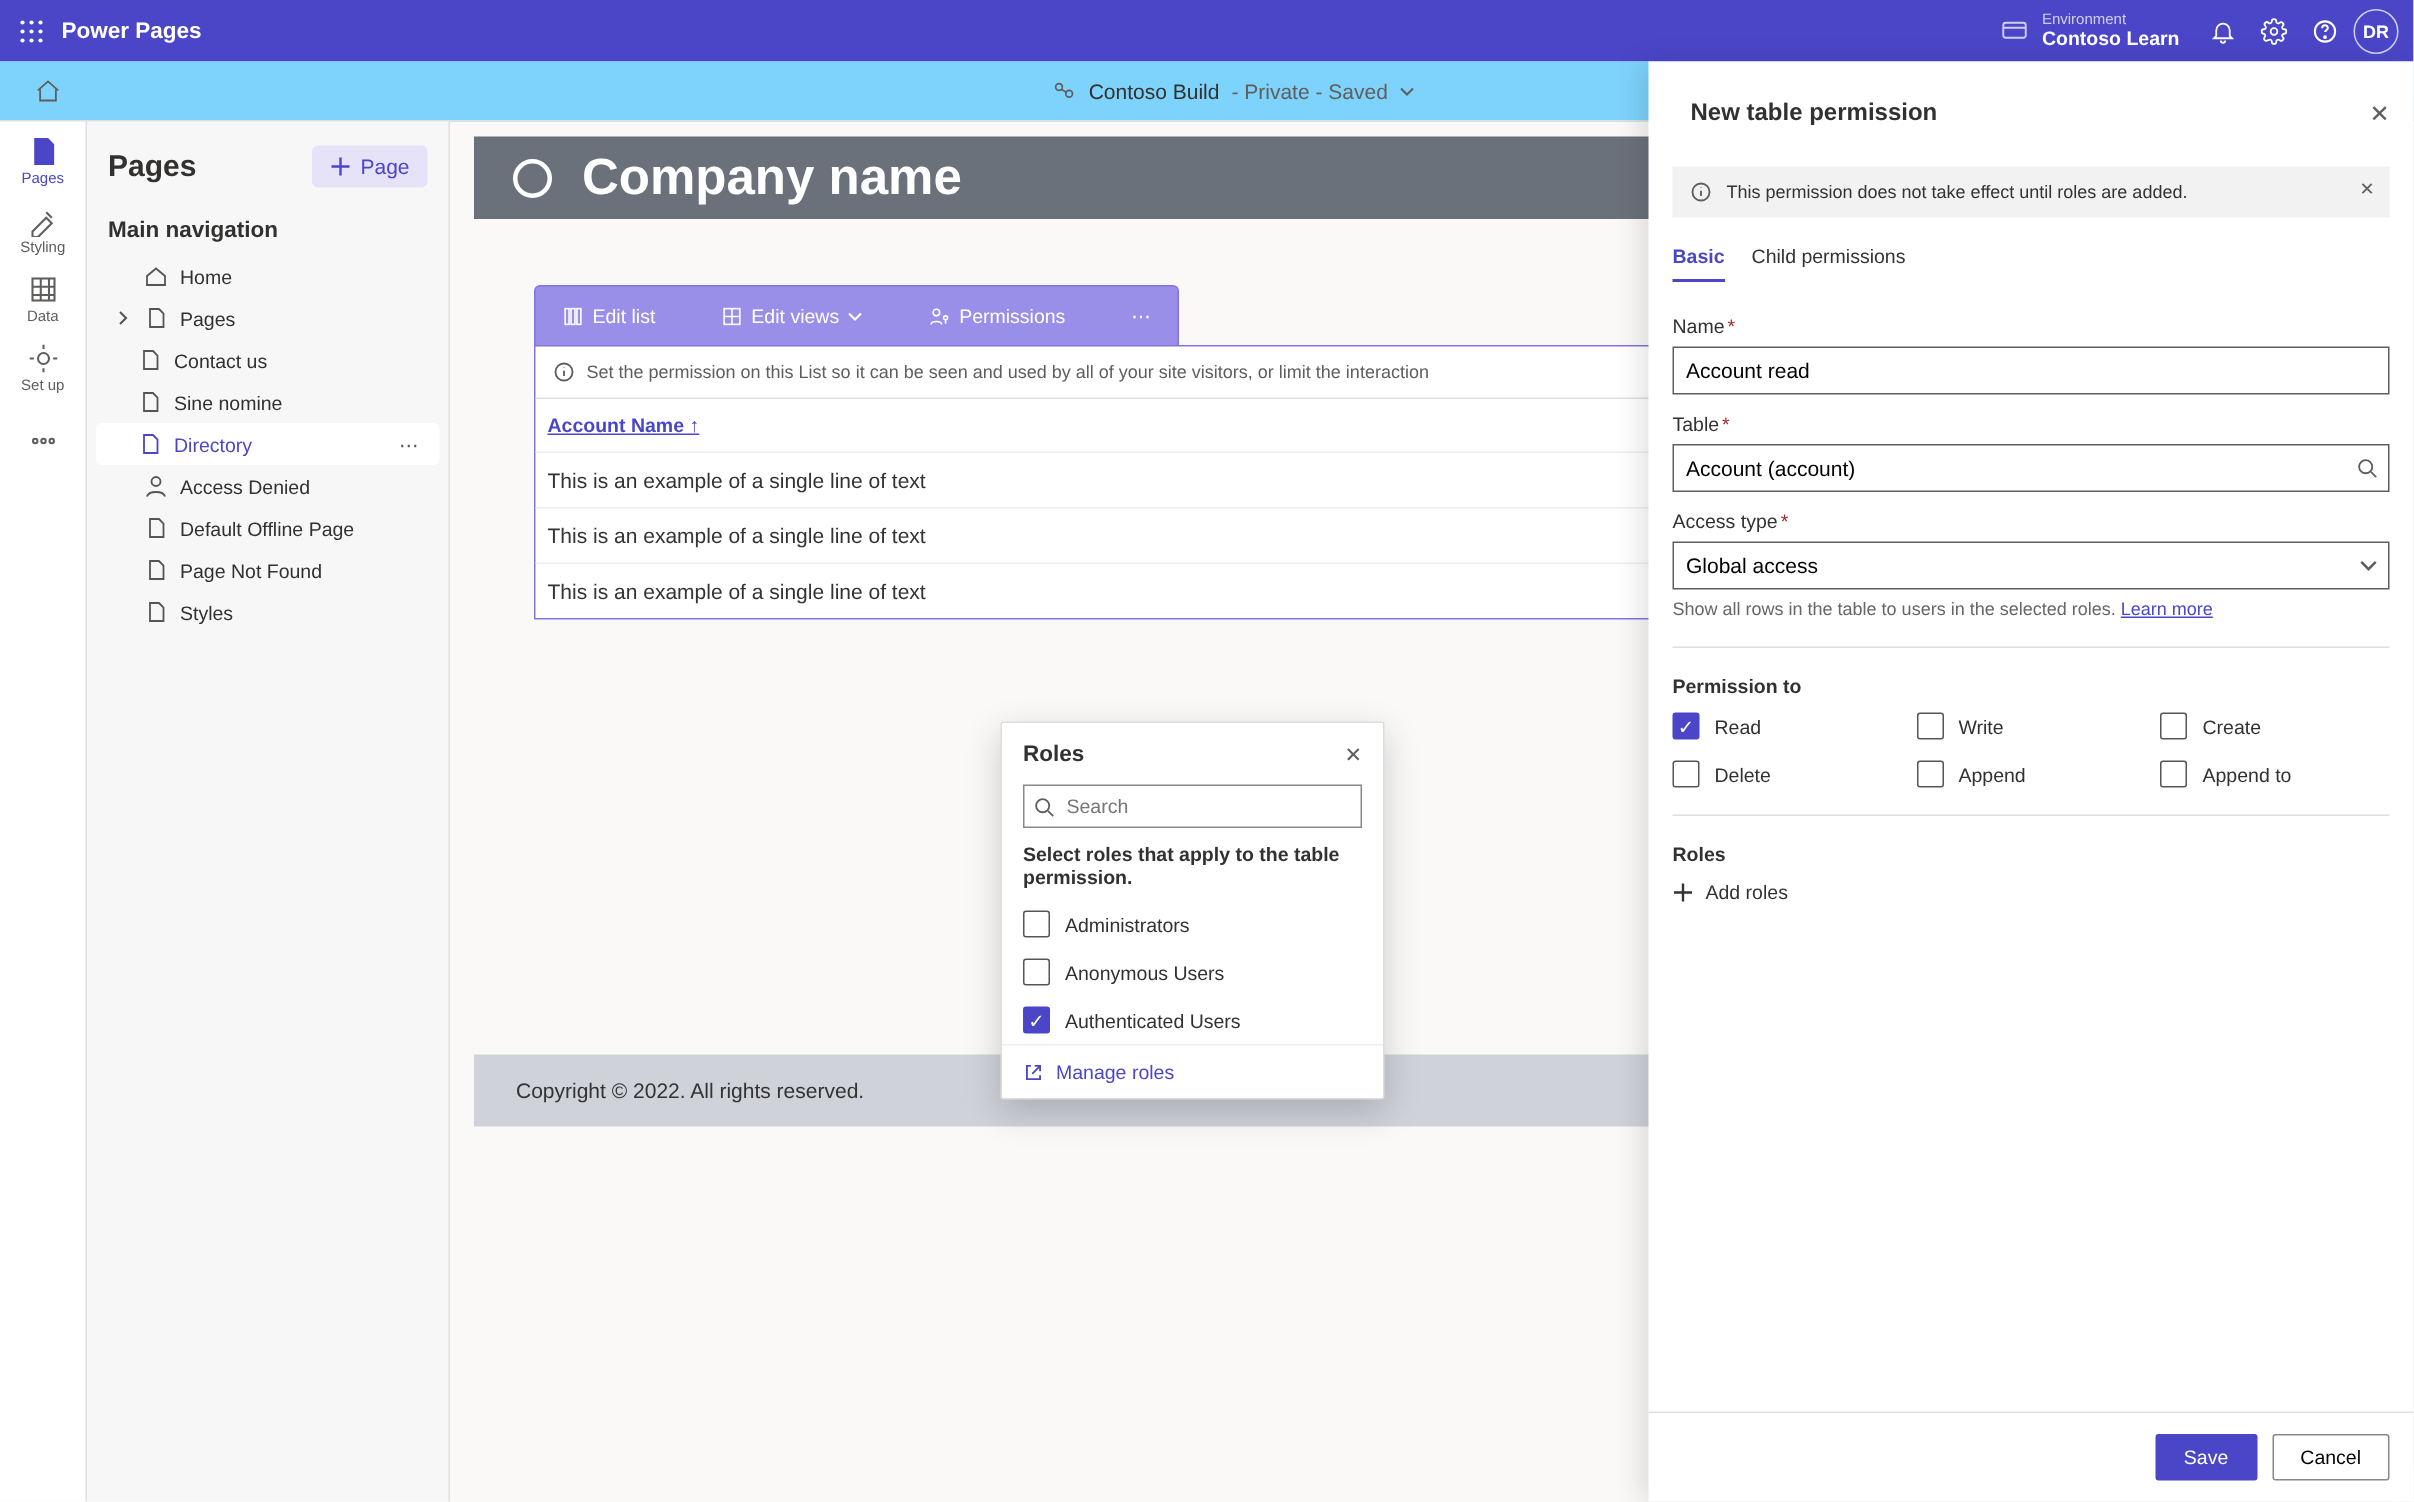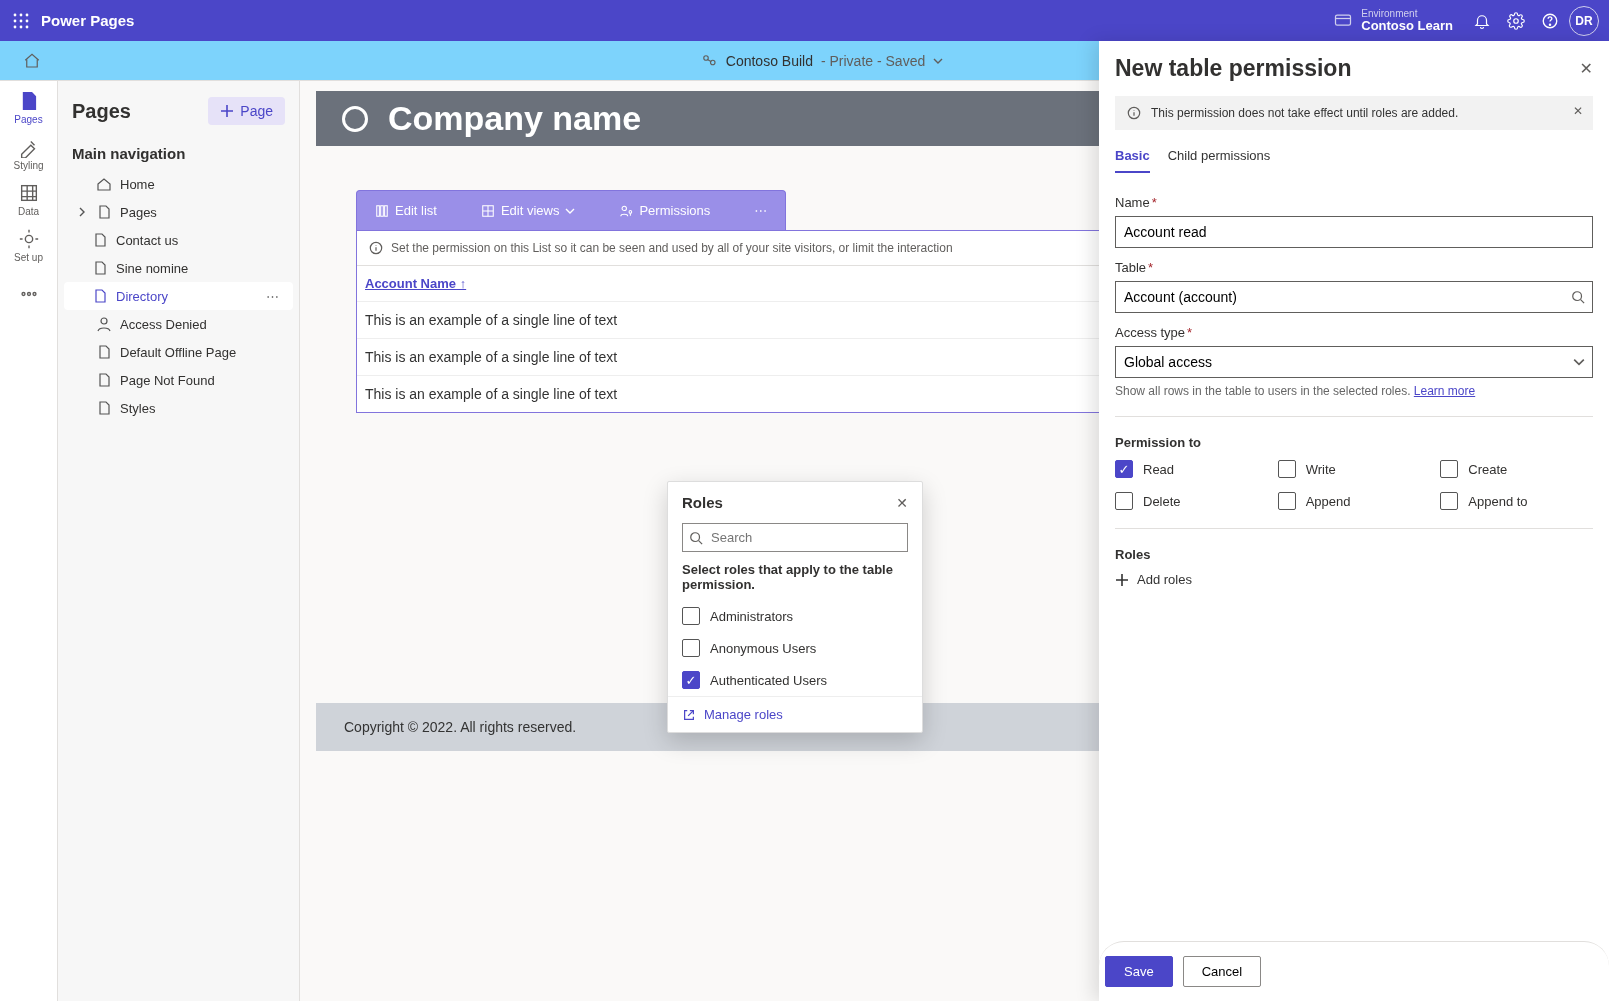--- a/index.html
+++ b/index.html
@@ -67,39 +67,39 @@
   .roles-pop .search input{width:100%;padding:6px 8px 6px 28px;font-size:13px;border:1px solid #8a8886;}
   .roles-pop .search .sico{position:absolute;left:7px;top:50%;transform:translateY(-50%);width:14px;height:14px;color:#605e5c;}
   .roles-pop .note{padding:0 14px 8px;font-size:13px;font-weight:600;}
   .roles-pop .rcbx{display:flex;align-items:center;gap:10px;padding:7px 14px;font-size:13px;cursor:pointer;}
   .cbx{width:18px;height:18px;border:1px solid #555;border-radius:2px;display:flex;align-items:center;justify-content:center;background:#fff;}
   .cbx.chk{background:#4b46c8;border-color:#4b46c8;color:#fff;}
   .roles-pop .footer{border-top:1px solid #eee;padding:10px 14px;display:flex;align-items:center;gap:8px;color:#4b46c8;font-size:13px;cursor:pointer;}
   
   .panel{position:absolute;right:0;top:41px;bottom:0;width:510px;background:#fff;box-shadow:-6px 0 18px rgba(0,0,0,0.12);display:flex;flex-direction:column;}
   .panel-title{display:flex;align-items:center;justify-content:space-between;padding:14px 16px 0;}
-  .panel-title h2{margin:0;font-size:23px;font-weight:700;}
+  .panel-title h2{margin:12px;font-size:16px;font-weight:700;}
   .panel-notice{margin:14px 16px 10px;background:#f2f2f2;display:flex;align-items:center;gap:10px;padding:10px 12px;font-size:12px;color:#333;position:relative;}
   .panel-tabs{display:flex;gap:18px;padding:0 16px;border-bottom:0;}
   .ptab{font-size:13px;padding:8px 0;cursor:pointer;color:#333;}
   .ptab.active{color:#4b46c8;font-weight:600;border-bottom:2px solid #4b46c8;}
   .form{padding:10px 16px;}
   .lbl{font-size:13px;margin:12px 0 6px;display:block;}
   .lbl .req{color:#a4262c;margin-left:2px;}
   .tin{width:100%;border:1px solid #605e5c;padding:7px 8px;font-size:14px;}
   .selwrap{position:relative;}
   .selwrap .caret{position:absolute;right:8px;top:50%;transform:translateY(-50%);}
   .hintsm{font-size:12px;color:#666;margin-top:6px;}
   .hintsm a{color:#4b46c8;}
   .divline{border:none;border-top:1px solid #e1dfdd;margin:18px 0;}
   .sect{font-size:13px;font-weight:600;margin-bottom:10px;}
   .perm-grid{display:grid;grid-template-columns:repeat(3,1fr);gap:14px 10px;}
   .perm{display:flex;align-items:center;gap:10px;font-size:13px;cursor:pointer;}
   .addroles{display:flex;align-items:center;gap:8px;color:#333;font-size:13px;cursor:pointer;margin-top:10px;}
-  .panel-footer{margin-top:auto;border-top:1px solid #e1dfdd;padding:14px 6px;display:flex;gap:10px;border-radius:25px;}
+  .panel-footer{margin-top:auto;border-top:1px solid #e1dfdd;padding:14px 16px;display:flex;justify-content:flex-end;gap:10px;}
   .btn{padding:7px 18px;font-size:13px;border-radius:2px;cursor:pointer;}
   .btn.primary{background:#4b46c8;color:#fff;border:1px solid #4b46c8;}
   .btn.secondary{background:#fff;border:1px solid #8a8886;}
   svg{display:block;}
 </style>
 </head>
 <body>
 
 <div class="topbar">
   <div class="waffle">

